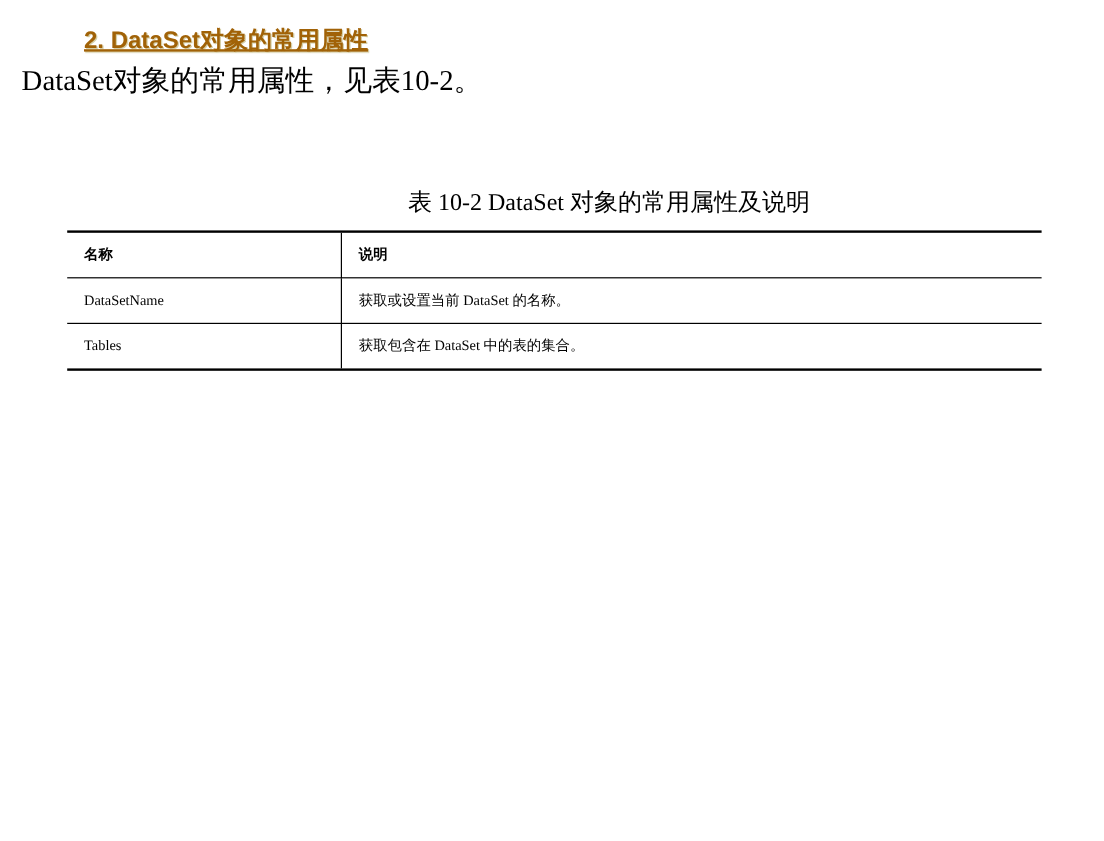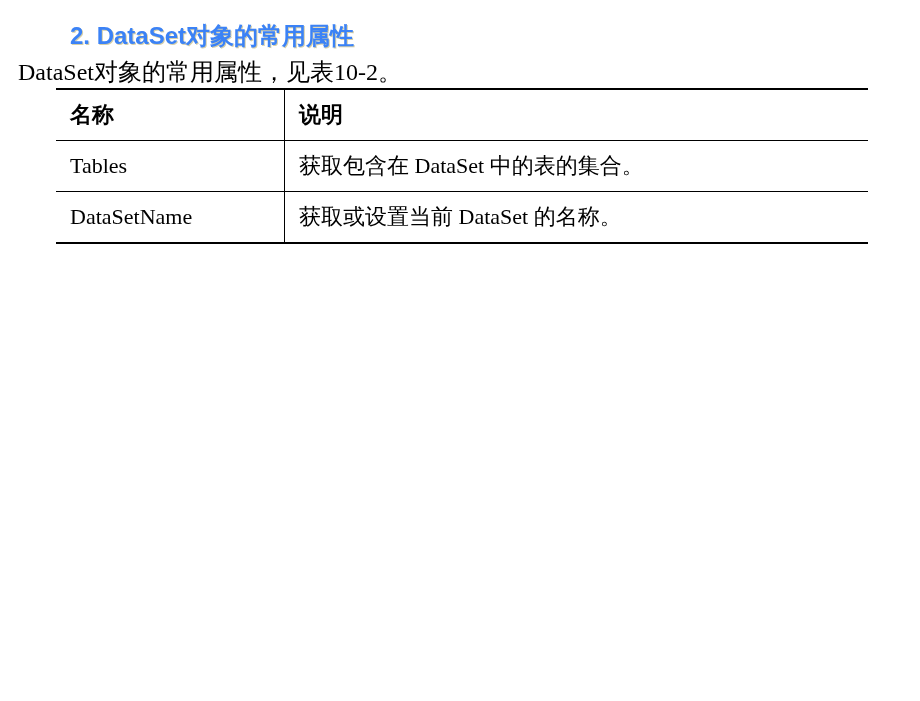--- a/index.html
+++ b/index.html
@@ -29,24 +29,25 @@
     font-weight: bold;
     color: #7b0c4a;
     font-size: 26px;
     margin: 54px 0 0 18px;
     text-shadow: 1px 1px 0 #d6cfa8;
     letter-spacing: 1px;
   }
   .sub-heading {
     font-family: "SimHei", "黑体", "Microsoft YaHei", sans-serif;
     font-weight: bold;
-    color: #3b82f6;
-    font-size: 24px;
+    color: #a16207;
+    font-size: 20px;
     margin: 20px 0 0 70px;
     text-shadow: 1px 1px 0 #d6cfa8;
+    text-decoration: underline;
   }
   .body-text {
     font-family: "SimSun", "宋体", serif;
     font-size: 24px;
     margin: 4px 0 0 18px;
   }
   .table-caption {
     font-family: "SimSun", "宋体", serif;
     font-size: 20px;
     text-align: left;
@@ -54,21 +55,21 @@
   }
   table.props {
     border-collapse: collapse;
     width: 812px;
     margin-left: 56px;
     font-family: "SimSun", "宋体", serif;
   }
   table.props th, table.props td {
     text-align: left;
     padding: 10px 14px;
-    font-size: 22px;
+    font-size: 12px;
     border-top: 1px solid #000;
     border-bottom: 1px solid #000;
   }
   table.props th {
     font-weight: bold;
     border-top: 2px solid #000;
   }
   table.props tr:last-child td {
     border-bottom: 2px solid #000;
   }
@@ -86,33 +87,34 @@
 <body>
 
 <div class="slide">
 
 
 
   <div class="sub-heading">2. DataSet对象的常用属性</div>
 
   <div class="body-text">DataSet对象的常用属性，见表10-2。</div>
 
+  <div class="table-caption">表 10-2    DataSet 对象的常用属性及说明</div>
 
   <table class="props">
     <thead>
       <tr>
         <th>名称</th>
         <th>说明</th>
       </tr>
     </thead>
     <tbody>
       <tr>
+        <td>DataSetName</td>
+        <td>获取或设置当前 DataSet 的名称。</td>
+      </tr>
+      <tr>
         <td>Tables</td>
         <td>获取包含在 DataSet 中的表的集合。</td>
-      </tr>
-      <tr>
-        <td>DataSetName</td>
-        <td>获取或设置当前 DataSet 的名称。</td>
       </tr>
     </tbody>
   </table>
 
 </div>
 
 </body></html>

